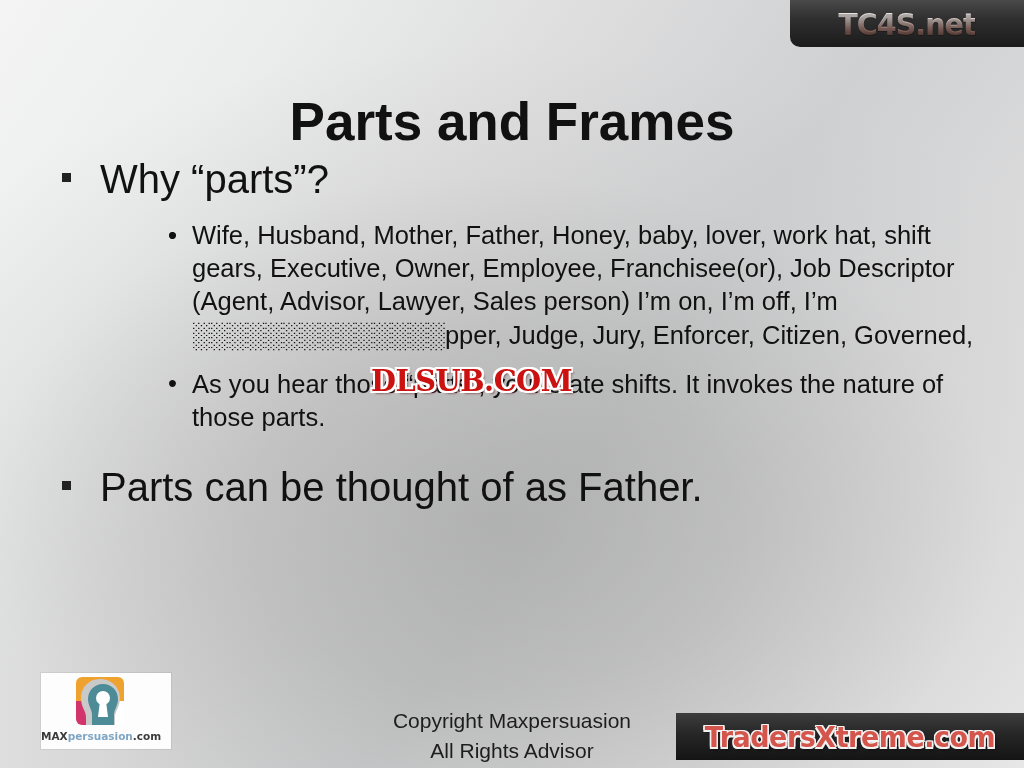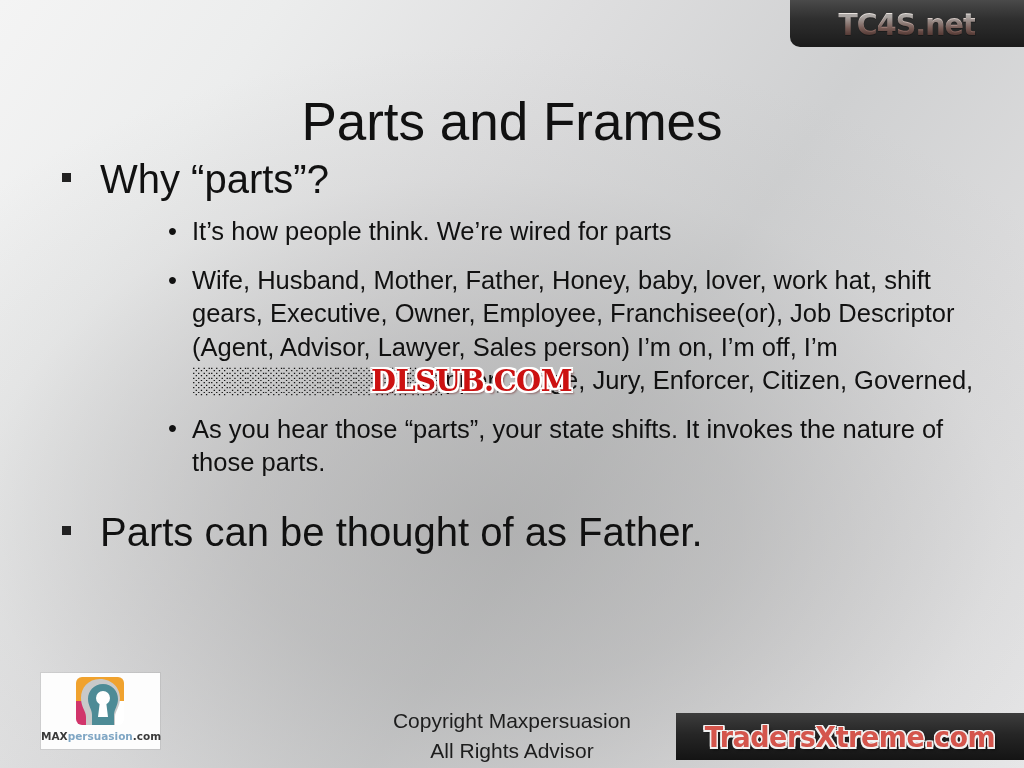--- a/index.html
+++ b/index.html
@@ -53,21 +53,21 @@
   }
 
   
   #slide-title {
     position: absolute;
     top: 58px;
     left: 0;
     width: 1024px;
     text-align: center;
     font-size: 53px;
-    font-weight: normal;
+    font-weight: bold;
     color: #111111;
     letter-spacing: 0px;
     line-height: 1.05;
   }
 
   
   #body-content {
     position: absolute;
     top: 156px;
     left: 48px;
@@ -153,20 +153,21 @@
 
   
   #maxpersuasion-logo {
     position: absolute;
     left: 41px;
     top: 673px;
     width: 119px;
     height: 76px;
     background: #fdfdfd;
     box-shadow: 0 0 0 1px rgba(0,0,0,0.06);
+    padding-left: 11px;
   }
   #logo-mark {
     position: absolute;
     left: 22px;
     top: 4px;
     width: 74px;
     height: 48px;
   }
   #logo-wordmark {
     position: absolute;
@@ -228,21 +229,20 @@
 
     <div class="lvl1">
       <span class="marker"></span>
       <span>Why “parts”?</span>
     </div>
 
     <div class="lvl2-group">
 
       <div class="lvl2">
         <span class="marker">•</span>
-        <span>It’s how people think. We’re wired for parts</span>
       </div>
 
       <div class="lvl2">
         <span class="marker">•</span>
         <span>Wife, Husband, Mother, Father, Honey, baby, lover, work hat, shift gears, Executive, Owner, Employee, Franchisee(or), Job Descriptor (Agent, Advisor, Lawyer, Sales person) I’m on, I’m off, I’m ░░░░░░░░░░░░░░pper, Judge, Jury, Enforcer, Citizen, Governed,</span>
       </div>
 
       <div class="lvl2">
         <span class="marker">•</span>
         <span>As you hear those “parts”, your state shifts. It invokes the nature of those parts.</span>

